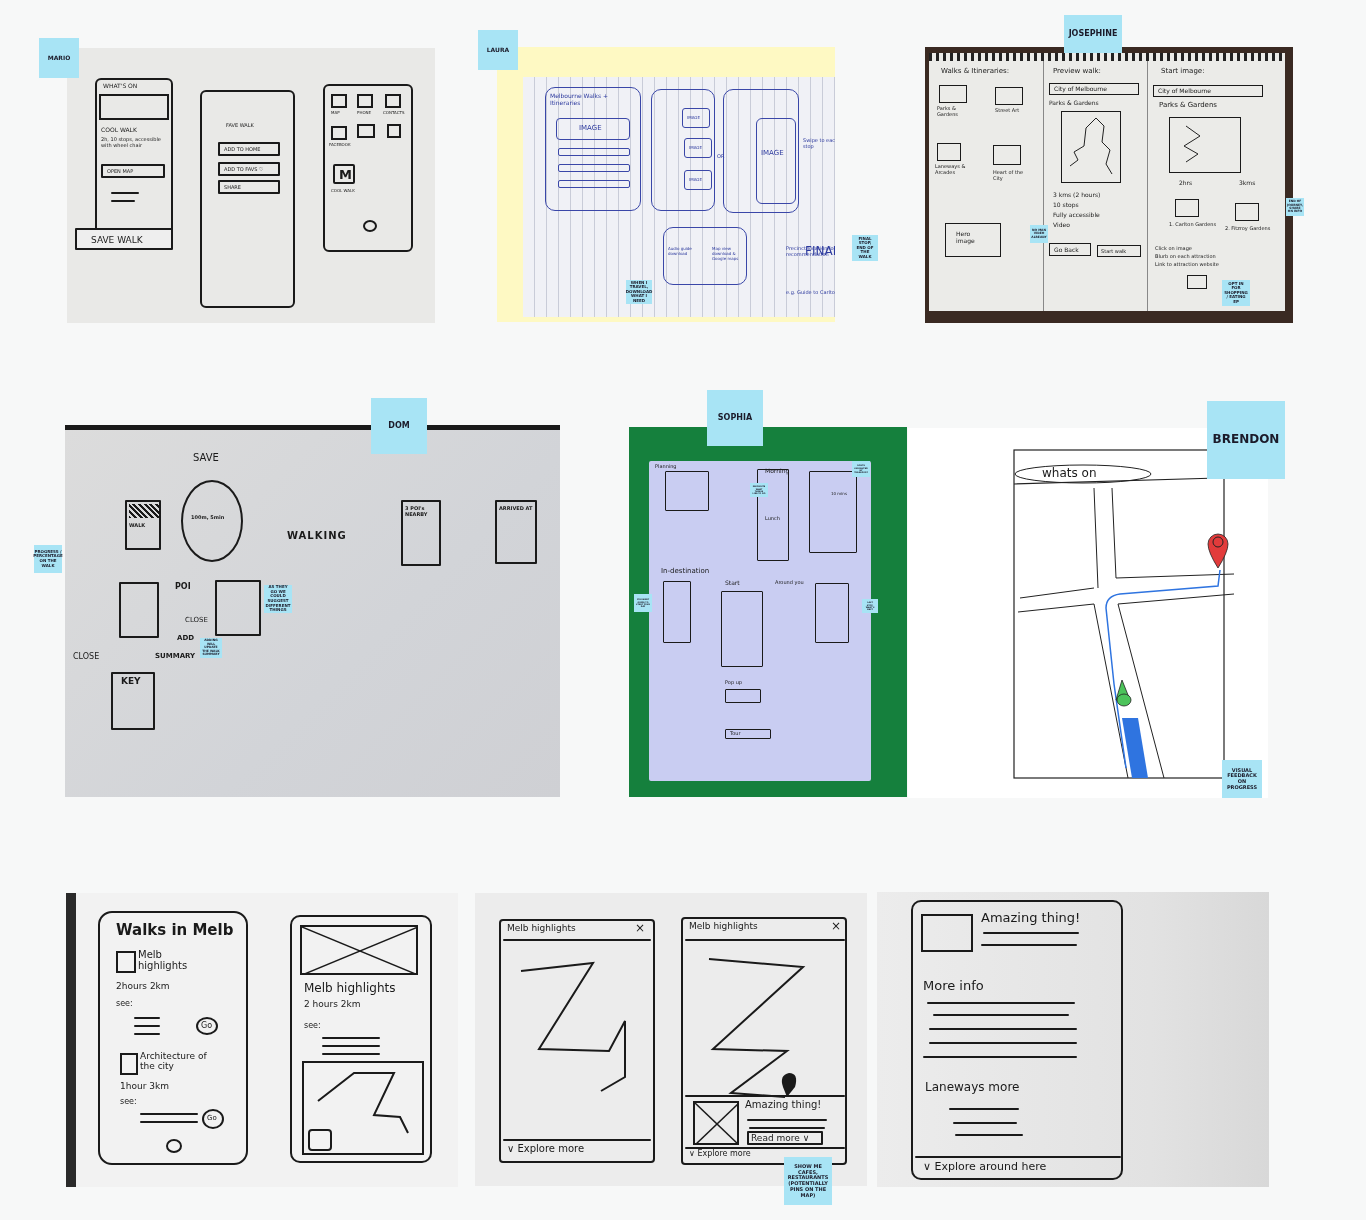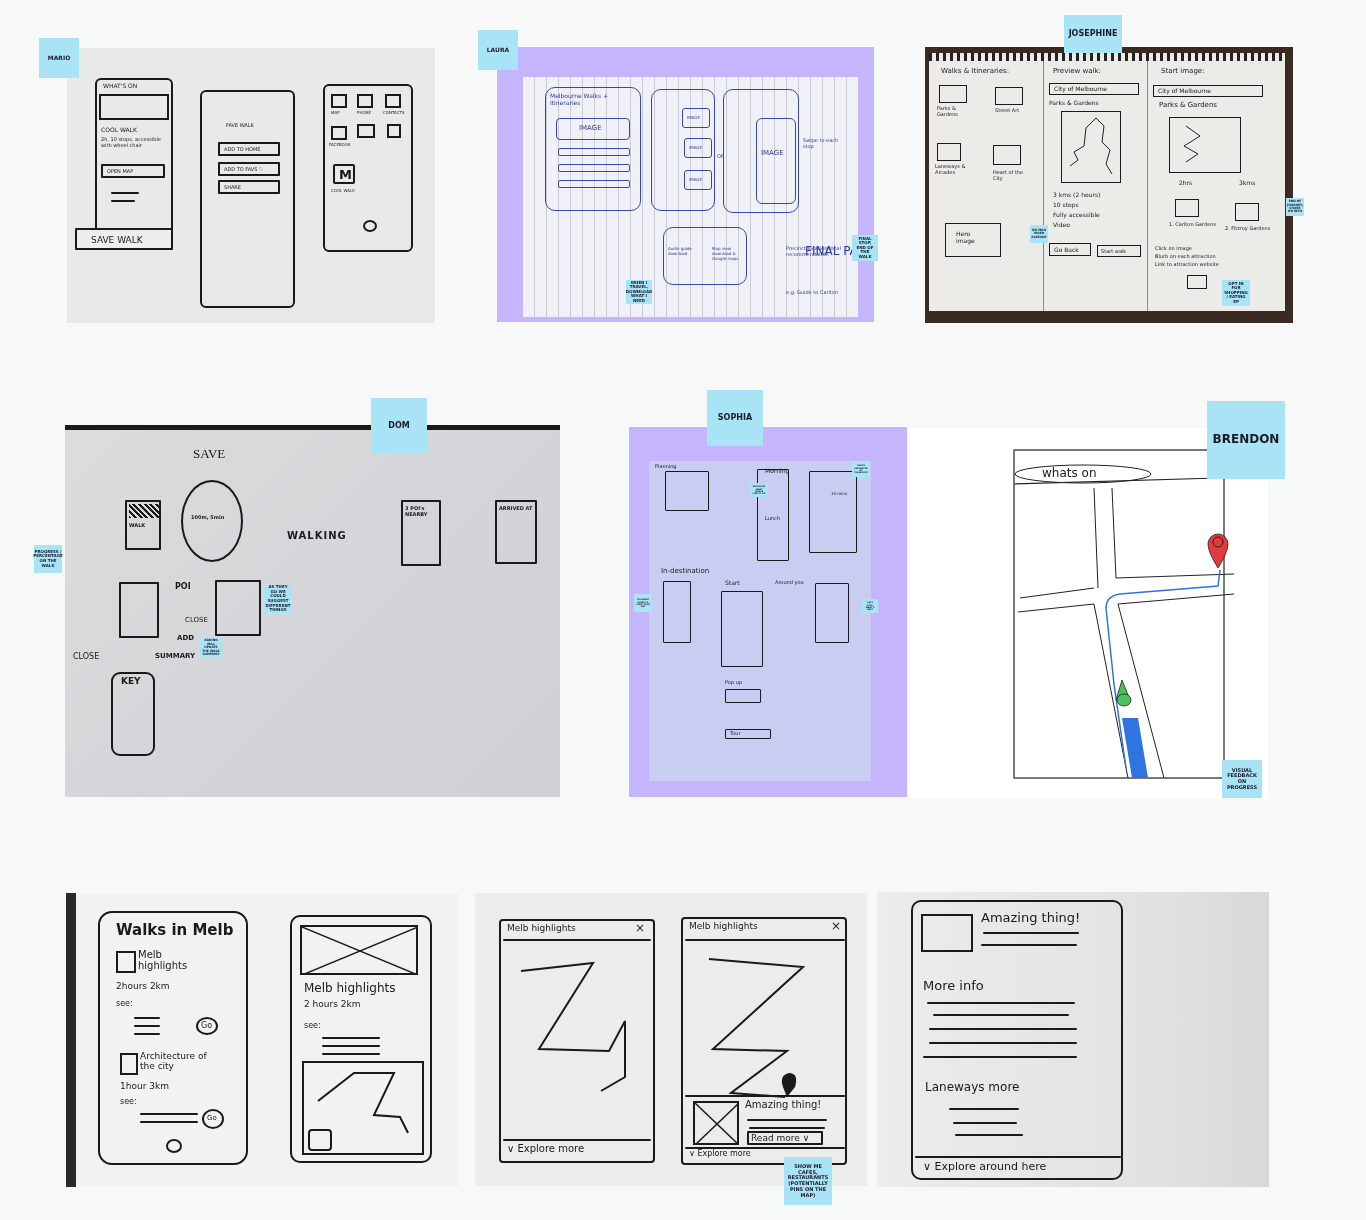--- a/index.html
+++ b/index.html
@@ -67,21 +67,21 @@
     <div class="hand" style="left:4px;top:56px;font-size:4px;">FACEBOOK</div>
     <div class="frame" style="left:8px;top:78px;width:22px;height:20px;border-radius:2px;">
         <span class="hand" style="left:4px;top:1px;font-size:13px;font-weight:bold;">M</span>
       </div>
     <div class="hand" style="left:6px;top:102px;font-size:4px;">COOL WALK</div>
     <div style="position:absolute;left:38px;top:134px;width:14px;height:12px;border:2px solid #1a1a1a;border-radius:50%;"></div>
   </div>
 </div>
 <div class="sticky big" style="left:39px;top:38px;width:40px;height:40px;font-size:6px;">MARIO</div>
 
-<div class="photo" style="left:497px;top:47px;width:377px;height:275px;background:#c4b5fd;">
+<div class="photo" style="left:497px;top:47px;width:338px;height:275px;background:#fef9c3;">
   <div style="position:absolute;left:26px;top:30px;width:335px;height:240px;background:#f0f1f6;background-image:repeating-linear-gradient(90deg, transparent 0 11px, #c9ccd8 11px 12px);">
     <div class="bframe" style="left:22px;top:10px;width:96px;height:124px;">
       <div class="hand blue-hand" style="left:4px;top:4px;font-size:6px;white-space:normal;width:80px;">Melbourne Walks + Itineraries</div>
       <div class="bframe" style="left:10px;top:30px;width:74px;height:22px;border-radius:4px;">
           <span class="hand blue-hand" style="left:22px;top:5px;font-size:7px;">IMAGE</span>
         </div>
       <div class="bframe" style="left:12px;top:60px;width:72px;height:8px;border-radius:2px;"></div>
       <div class="bframe" style="left:12px;top:76px;width:72px;height:8px;border-radius:2px;"></div>
       <div class="bframe" style="left:12px;top:92px;width:72px;height:8px;border-radius:2px;"></div>
     </div>
@@ -177,52 +177,52 @@
     <div class="hand" style="left:226px;top:208px;font-size:5px;">Link to attraction website</div>
     <div class="xbox" style="left:258px;top:222px;width:20px;height:14px;border-width:1px;"></div>
   </div>
 </div>
 <div class="sticky big" style="left:1064px;top:15px;width:58px;height:38px;font-size:8px;">JOSEPHINE</div>
 <div class="sticky small" style="left:1030px;top:225px;width:18px;height:18px;font-size:3px;">NO MAN VIDEO ALREADY</div>
 <div class="sticky small" style="left:1286px;top:198px;width:18px;height:18px;font-size:3px;">END OF JOURNEY, SHARE ON INFO</div>
 <div class="sticky small" style="left:1222px;top:280px;width:28px;height:26px;">OPT IN FOR SHOPPING / EATING EP</div>
 
 <div class="photo" style="left:65px;top:425px;width:495px;height:372px;background:linear-gradient(135deg,#dcdcdc,#d2d4d8 60%,#cfd0d4);border-top:5px solid #1a1a1a;">
-  <div class="hand" style="left:128px;top:16px;font-size:13px;font-family:Liberation Serif, serif;">SAVE</div>
+  <div class="hand" style="left:128px;top:22px;font-size:10px;">SAVE</div>
   <div class="frame" style="left:60px;top:70px;width:36px;height:50px;border-radius:1px;">
     <div style="position:absolute;left:2px;top:2px;width:30px;height:14px;background:repeating-linear-gradient(45deg,#1a1a1a 0 2px,transparent 2px 4px);"></div>
     <span class="hand" style="left:2px;top:20px;font-size:5px;font-weight:bold;">WALK</span>
   </div>
   <div style="position:absolute;left:116px;top:50px;width:62px;height:82px;border:2px solid #1a1a1a;border-radius:50%;">
     <span class="hand" style="left:8px;top:32px;font-size:5px;font-weight:bold;">100m, 5min</span>
   </div>
   <div class="frame" style="left:54px;top:152px;width:40px;height:56px;border-radius:1px;"></div>
   <div class="hand" style="left:110px;top:152px;font-size:8px;font-weight:bold;">POI</div>
   <div class="frame" style="left:150px;top:150px;width:46px;height:56px;border-radius:1px;"></div>
   <div class="hand" style="left:120px;top:186px;font-size:7px;">CLOSE</div>
   <div class="hand" style="left:112px;top:204px;font-size:7px;font-weight:bold;">ADD</div>
   <div class="hand" style="left:8px;top:222px;font-size:8px;">CLOSE</div>
   <div class="hand" style="left:90px;top:222px;font-size:7px;font-weight:bold;">SUMMARY</div>
-  <div class="frame" style="left:46px;top:242px;width:44px;height:84px;border-radius:9px;">
+  <div class="frame" style="left:46px;top:242px;width:44px;height:58px;border-radius:1px;">
     <span class="hand" style="left:8px;top:2px;font-size:9px;font-weight:bold;">KEY</span>
   </div>
   <div class="hand" style="left:222px;top:100px;font-size:10px;font-weight:bold;letter-spacing:1px;">WALKING</div>
   <div class="frame" style="left:336px;top:70px;width:40px;height:66px;border-radius:1px;">
     <span class="hand" style="left:2px;top:3px;font-size:5px;font-weight:bold;white-space:normal;width:34px;">3 POI's NEARBY</span>
   </div>
   <div class="frame" style="left:430px;top:70px;width:42px;height:64px;border-radius:1px;">
     <span class="hand" style="left:2px;top:3px;font-size:5px;font-weight:bold;white-space:normal;width:34px;">ARRIVED AT</span>
   </div>
 </div>
 <div class="sticky big" style="left:371px;top:398px;width:56px;height:56px;font-size:8px;">DOM</div>
 <div class="sticky small" style="left:34px;top:545px;width:28px;height:28px;">PROGRESS / PERCENTAGE ON THE WALK</div>
 <div class="sticky small" style="left:264px;top:585px;width:28px;height:28px;">AS THEY GO WE COULD SUGGEST DIFFERENT THINGS</div>
 <div class="sticky small" style="left:200px;top:638px;width:22px;height:20px;font-size:3px;">ADDING WILL UPDATE THE WALK SUMMARY</div>
 
-<div class="photo" style="left:629px;top:427px;width:278px;height:370px;background:#c4b5fd;">
+<div class="photo" style="left:629px;top:427px;width:278px;height:370px;background:#15803d;">
   <div style="position:absolute;left:20px;top:34px;width:222px;height:320px;background:#c9cdf2;border-radius:2px;">
     <div class="hand" style="left:6px;top:2px;font-size:5px;">Planning</div>
     <div class="frame" style="left:16px;top:10px;width:44px;height:40px;border-width:1px;border-radius:1px;"></div>
     <div class="hand" style="left:116px;top:6px;font-size:6px;">Morning</div>
     <div class="frame" style="left:108px;top:8px;width:32px;height:92px;border-width:1px;border-radius:1px;"></div>
     <div class="hand" style="left:116px;top:54px;font-size:5px;">Lunch</div>
     <div class="frame" style="left:160px;top:10px;width:48px;height:82px;border-width:1px;border-radius:1px;"></div>
     <div class="hand" style="left:182px;top:30px;font-size:4px;">10 mins</div>
     <div class="hand" style="left:12px;top:106px;font-size:7px;">In-destination</div>
     <div class="frame" style="left:14px;top:120px;width:28px;height:62px;border-width:1px;border-radius:1px;"></div>

